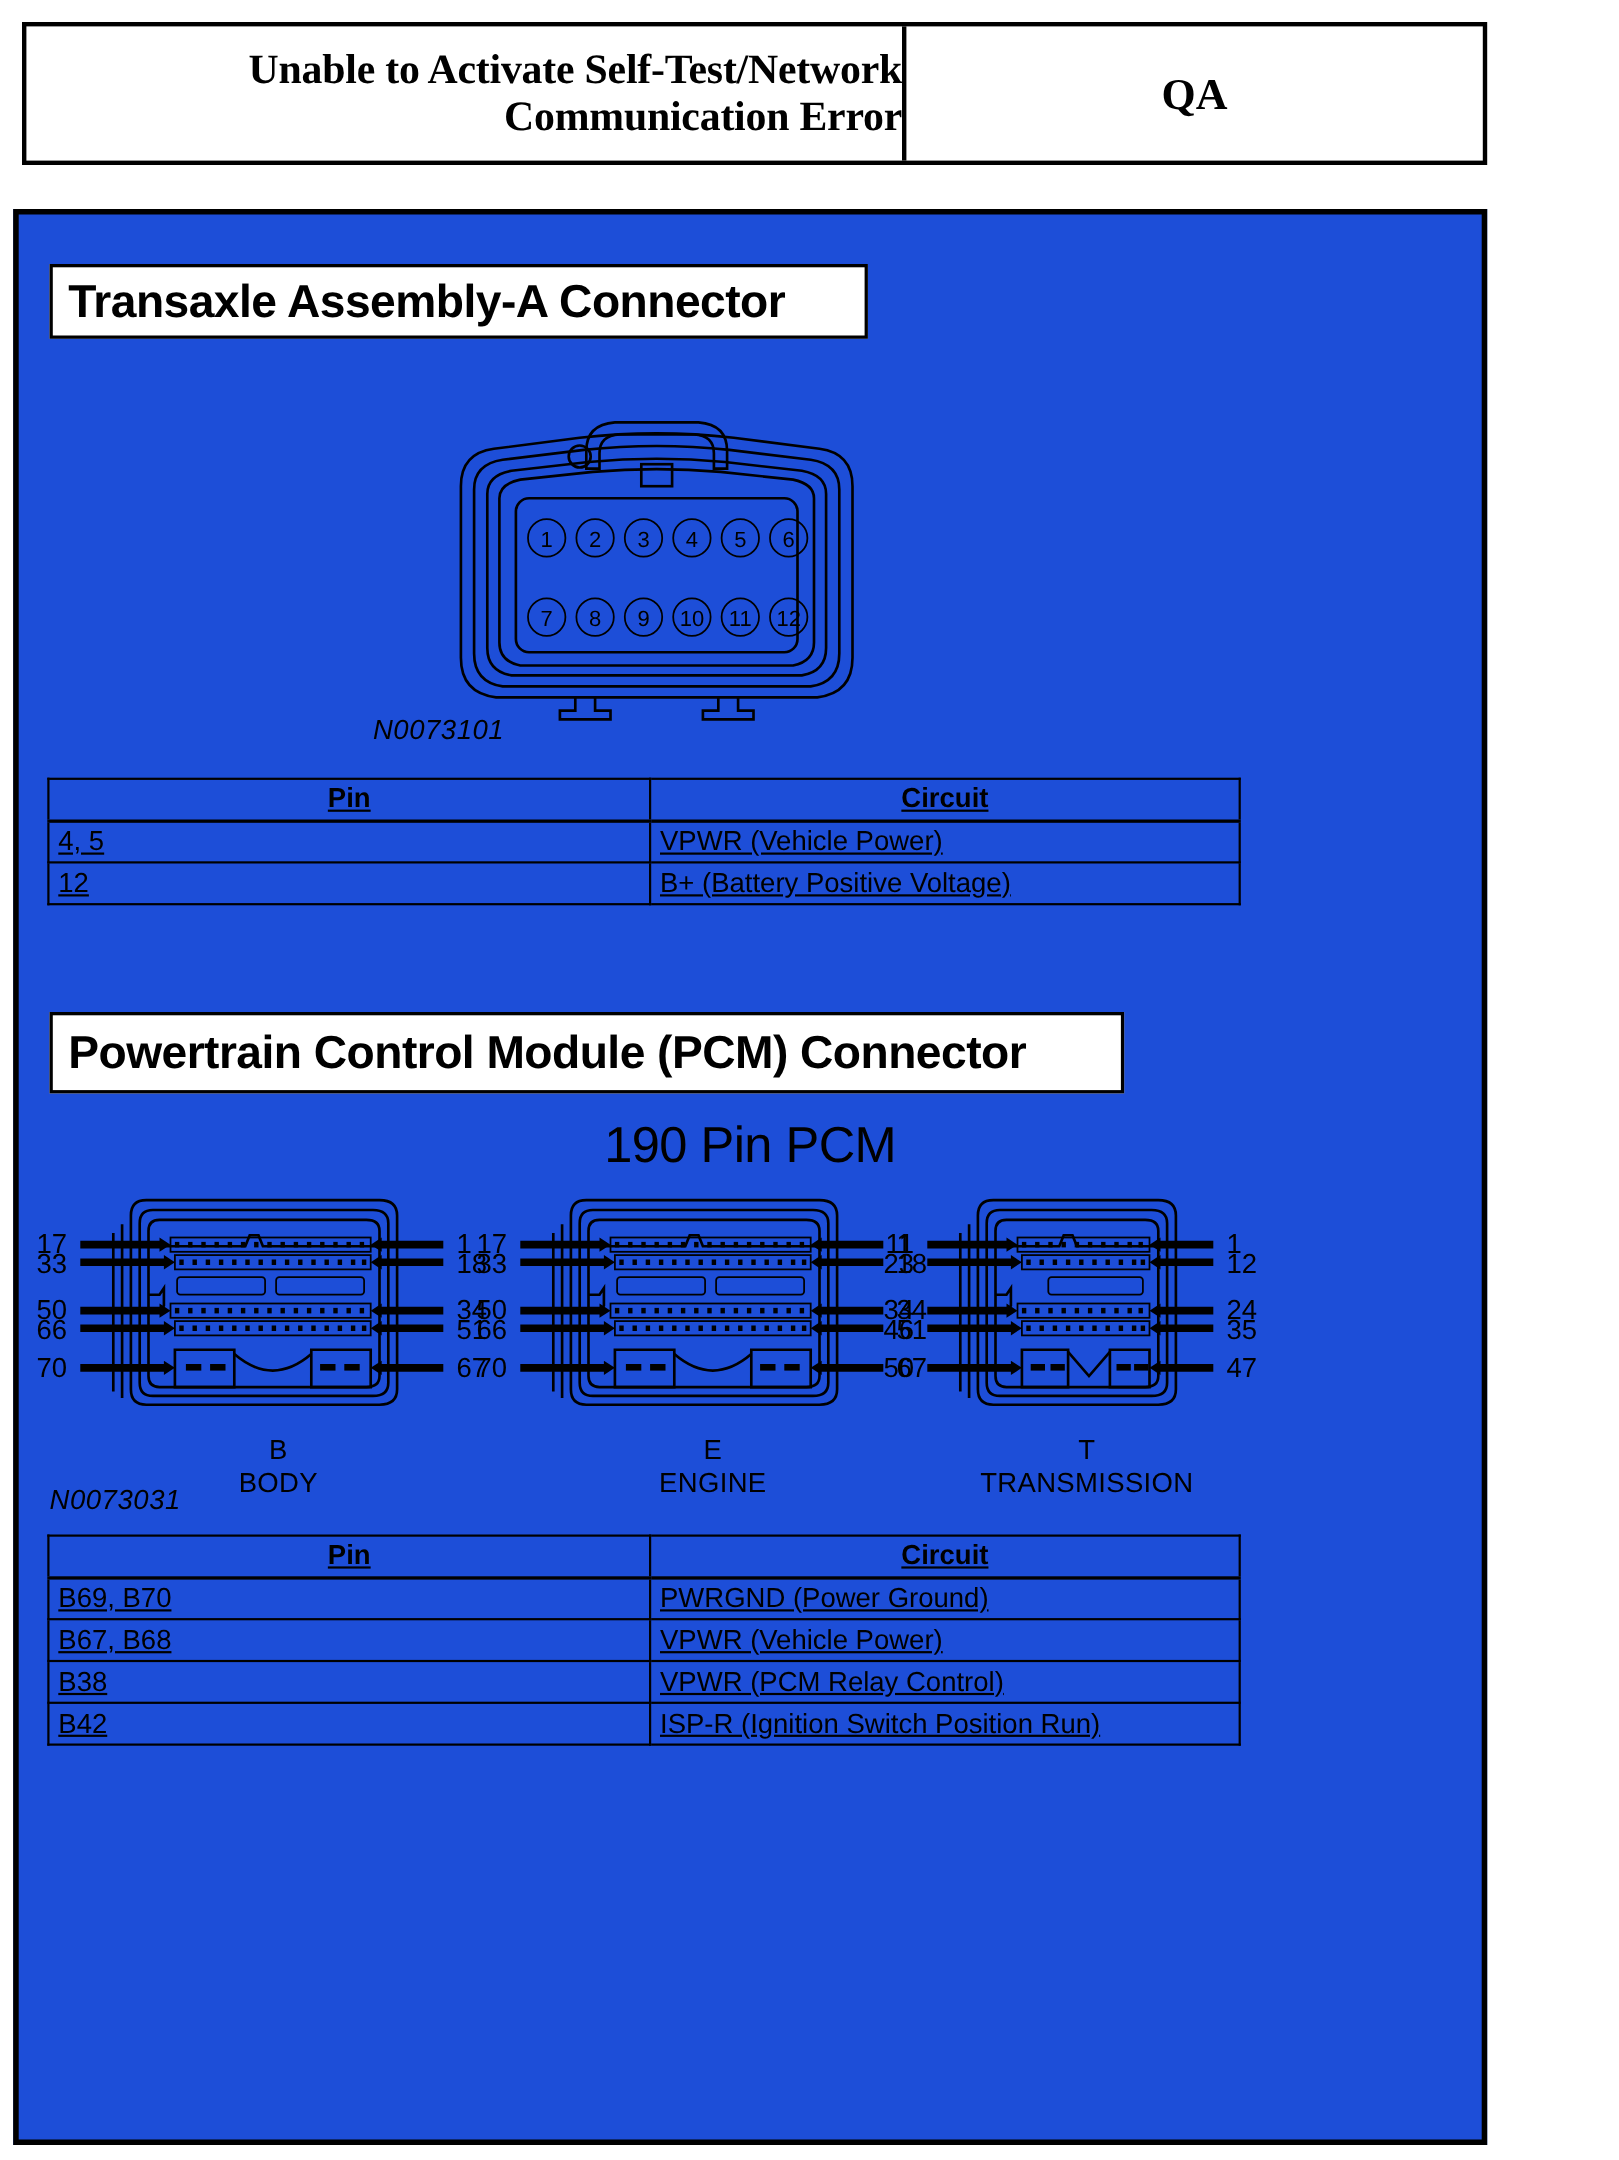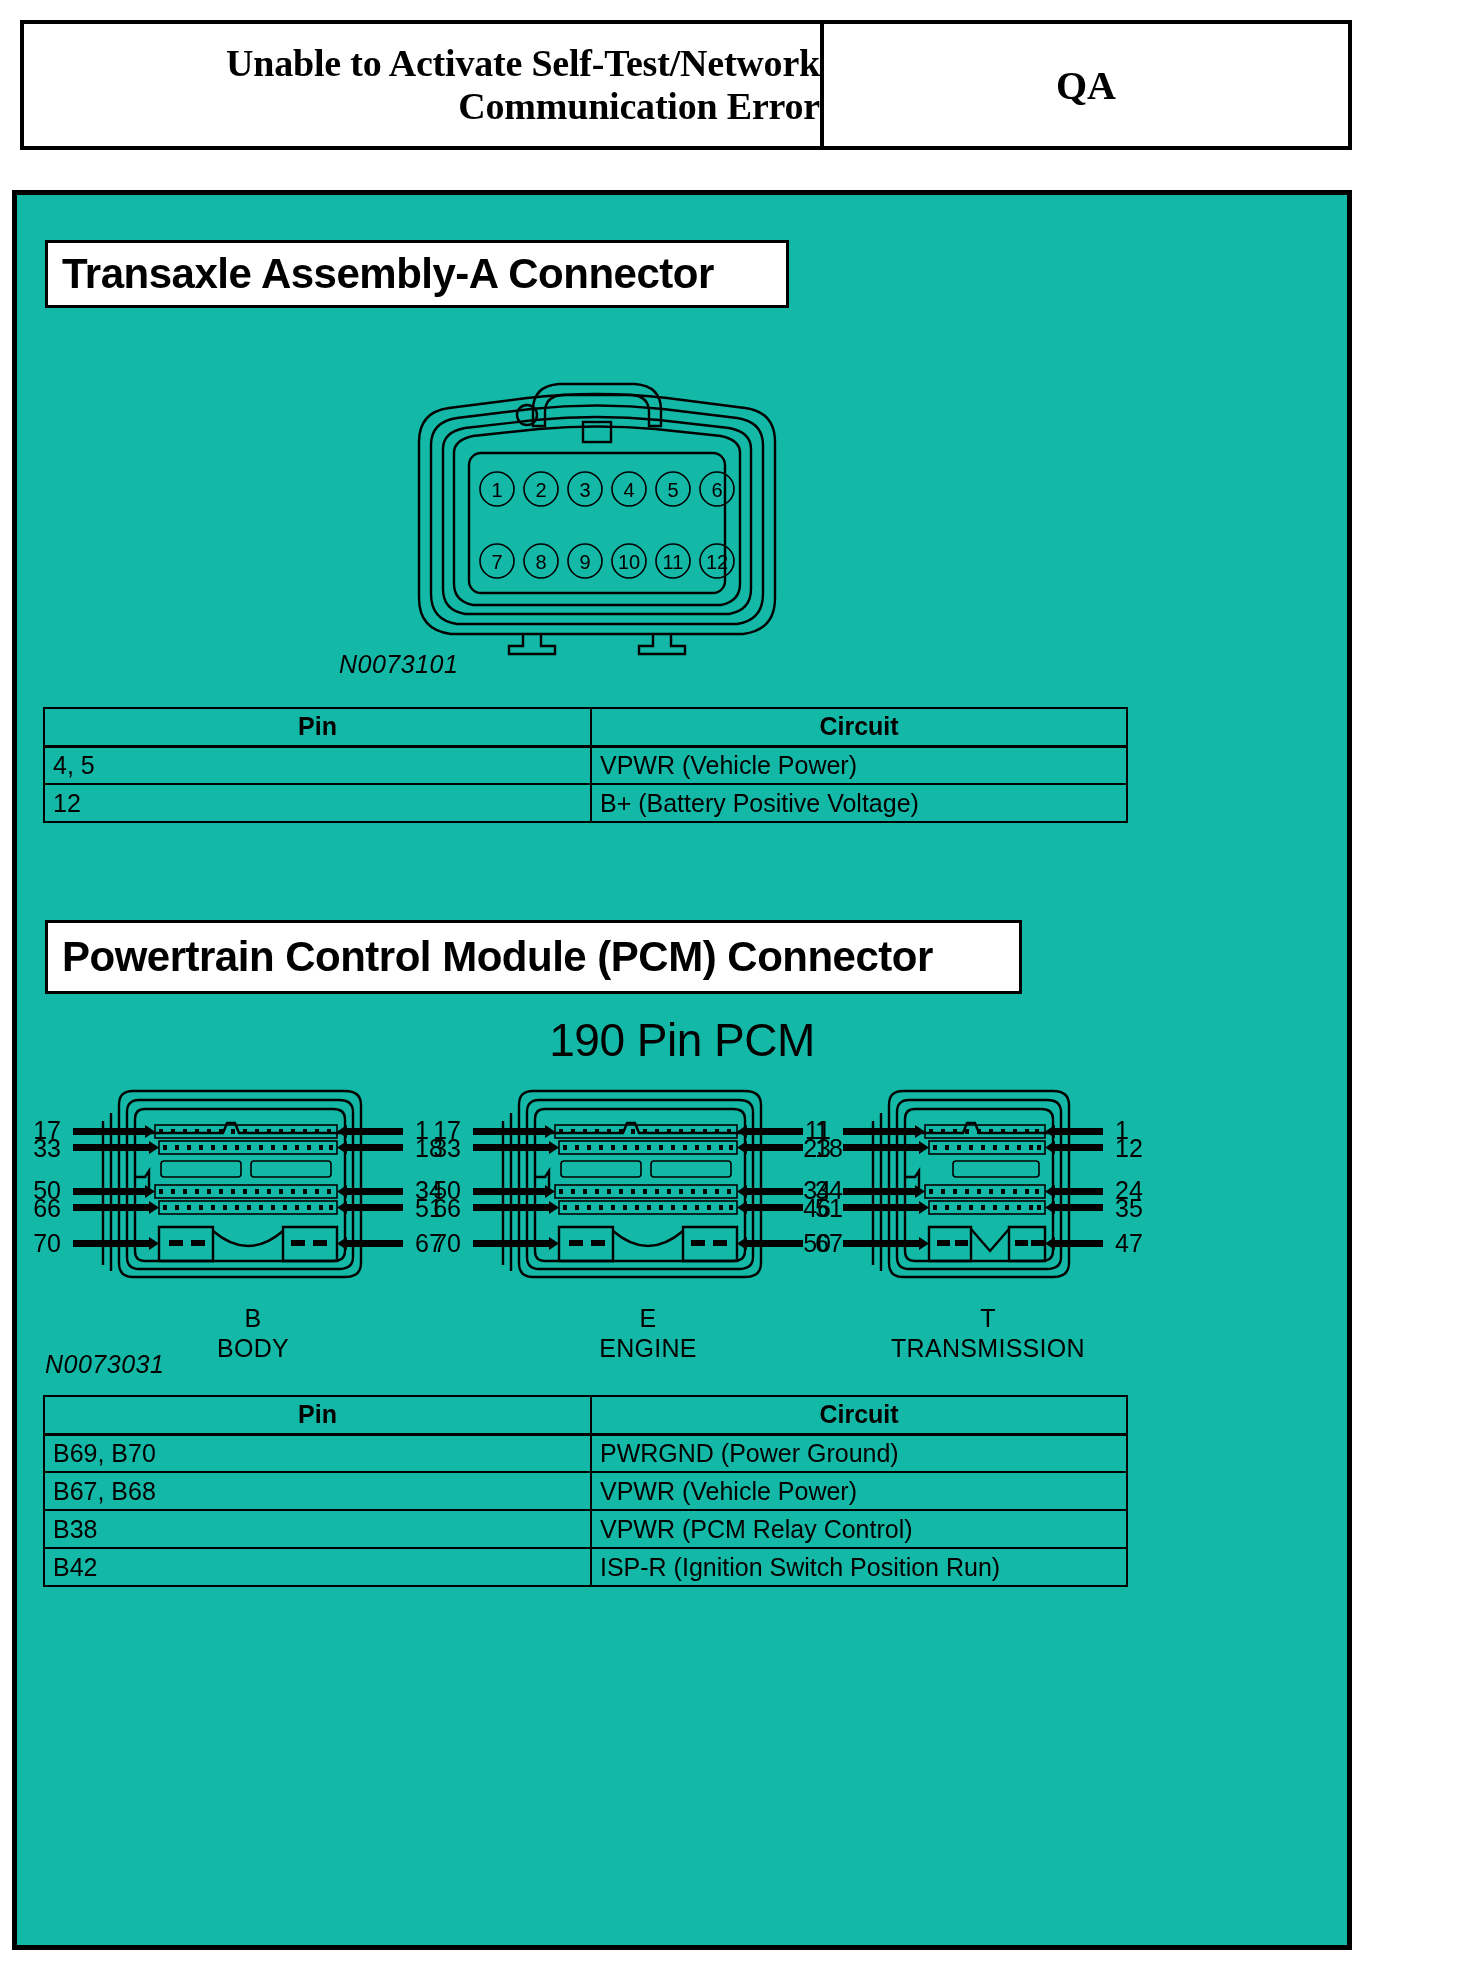--- a/index.html
+++ b/index.html
@@ -57,21 +57,21 @@
 
   
   .main-box {
     position: absolute;
     left: 12px;
     top: 190px;
     width: 1340px;
     height: 1760px;
     border: 5px solid #000;
     box-sizing: border-box;
-    background: #14b8a6;
+    background: #1d4ed8;
   }
 
   
   .sec-head {
     position: absolute;
     border: 3px solid #000;
     box-sizing: border-box;
     display: flex;
     align-items: center;
     background: #fff;
@@ -107,20 +107,21 @@
     font-style: italic;
   }
   #part-label-transaxle { left: 322px; top: 455px; }
   #part-label-pcm { left: 28px; top: 1155px; }
 
   
   table.pin-table {
     position: absolute;
     border-collapse: collapse;
     table-layout: fixed;
+    text-decoration: underline;
   }
   table.pin-table th,
   table.pin-table td {
     border: 2px solid #000;
     font-size: 25px;
     height: 38px;
     padding: 2px 8px;
     box-sizing: border-box;
   }
   table.pin-table th {

